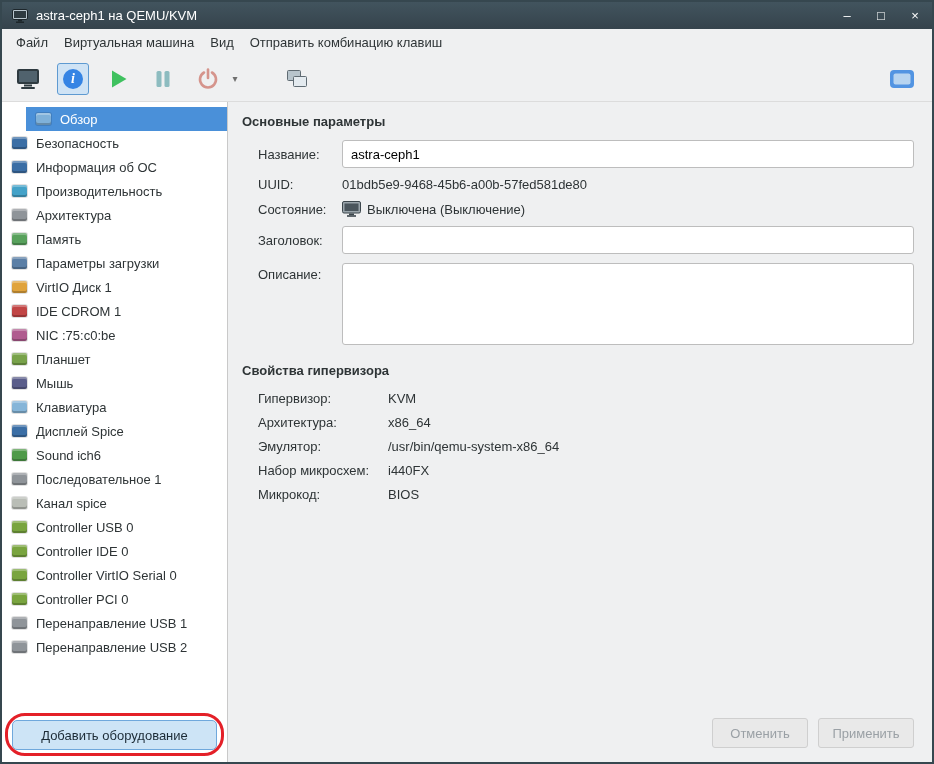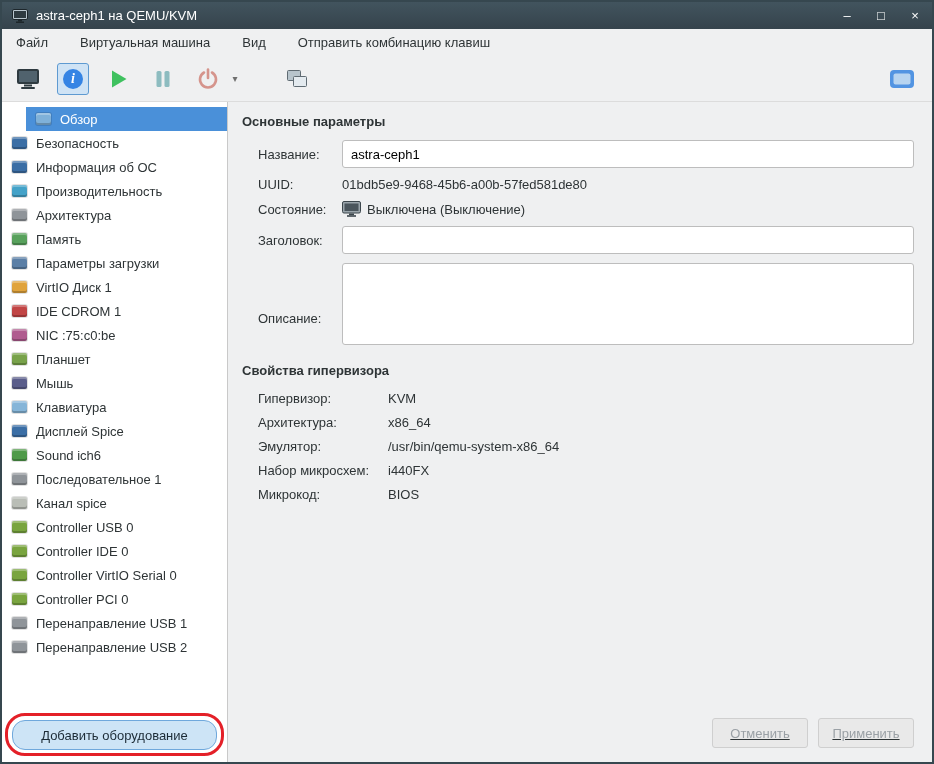--- a/index.html
+++ b/index.html
@@ -8,54 +8,54 @@
     width:934px; height:764px; display:flex; flex-direction:column;
     border:2px solid #36474f; background:#0369a1; color:#2e3436;
     font-size:13px; overflow:hidden; position:relative;
   }
   
   .titlebar { flex:0 0 27px; background:linear-gradient(#42545e,#35434c); display:flex; align-items:center; padding:0 10px; color:#fff; }
   .tb-title { margin-left:8px; }
   .tb-controls { margin-left:auto; display:flex; gap:20px; align-items:center; }
   .tbc { width:14px; text-align:center; cursor:pointer; font-size:13px; }
   
-  .menubar { flex:0 0 27px; display:flex; align-items:center; gap:32px; padding:0 14px; background:#eff0f1; }
+  .menubar { flex:0 0 27px; display:flex; align-items:center; gap:16px; padding:0 14px; background:#eff0f1; }
   .menu-item { cursor:pointer; white-space:nowrap; }
   
   .toolbar { flex:0 0 46px; display:flex; align-items:center; gap:13px; padding:0 10px; background:#eff0f1; border-bottom:1px solid #dcdcdc; }
   .tool-btn { width:32px; height:32px; display:flex; align-items:center; justify-content:center; border-radius:3px; cursor:pointer; }
   .tool-btn.selected { background:#cfe3f5; border:1px solid #5e9ad1; }
   .tool-btn.dim { opacity:.6; }
   .info-circle { width:20px; height:20px; border-radius:50%; background:#3584e4; color:#fff; font-weight:bold; font-family:"Liberation Serif",serif; font-style:italic; display:flex; align-items:center; justify-content:center; font-size:14px; }
   .dd-arrow { color:#6f6f6f; font-size:10px; width:12px; margin-left:-8px; cursor:pointer; text-align:center; }
   .tb-spacer { width:14px; }
   .tb-right { margin-left:auto; margin-right:4px; }
   
   .content { flex:1; display:flex; min-height:0; }
   .sidebar { width:226px; background:#fff; border-right:1px solid #c9c9c9; display:flex; flex-direction:column; }
   .side-list { flex:1; padding-top:5px; overflow:hidden; }
   .side-item { display:flex; align-items:center; gap:9px; height:24px; padding:0 10px; cursor:pointer; white-space:nowrap; }
   .side-item.selected { background:#4a90d9; color:#fff;margin-left:24px; }
   .si-icon { width:15px; height:12px; border-radius:2px; background:var(--c,#999);
     box-shadow: inset 0 2px rgba(255,255,255,.28), inset 0 -2px rgba(0,0,0,.22), 0 0 0 1px rgba(0,0,0,.12); flex:0 0 15px; }
   .add-wrap { position:relative; padding:10px 10px 12px; }
-  .add-hw { display:block; width:100%; height:30px; background:#cde4f6; border:1px solid #6fa8dc; border-radius:13px; font:inherit; color:#1c2b36; cursor:pointer; }
+  .add-hw { display:block; width:100%; height:30px; background:#cde4f6; border:1px solid #6fa8dc; border-radius:5px; font:inherit; color:#1c2b36; cursor:pointer; }
   .annotation { position:absolute; left:3px; right:3px; top:3px; bottom:6px; border:3px solid #e42028; border-radius:20px; pointer-events:none; }
   
   .main { flex:1; display:flex; flex-direction:column; padding:10px 18px 14px 14px; min-width:0; background:#eff0f1; }
   .section-title { font-weight:bold; margin:2px 0 11px; }
   .form-grid { display:grid; grid-template-columns:84px 1fr; row-gap:9px; align-items:center; padding-left:16px; margin-bottom:16px; }
   .f-label { color:#2e3436; }
-  .f-label.top { align-self:start; padding-top:4px;margin-top:44px; }
+  .f-label.top { align-self:start; padding-top:4px; }
   .text-input { height:28px; width:100%; border:1px solid #bdbdbd; border-radius:3px; padding:0 8px; font:inherit; background:#fff; }
   .desc { height:82px; width:100%; border:1px solid #bdbdbd; border-radius:3px; padding:4px 8px; font:inherit; background:#fff; resize:none; }
   .state-cell { display:flex; align-items:center; gap:6px; }
   .hv-grid { display:flex; flex-direction:column; gap:9px; padding-left:16px; margin-top:2px; }
   .hv-row { display:grid; grid-template-columns:130px 1fr; }
-  .footer { margin-top:auto; display:flex; justify-content:flex-end; gap:10px;text-decoration:underline; }
+  .footer { margin-top:auto; display:flex; justify-content:flex-end; gap:10px; }
   .btn { min-width:96px; height:30px; border:1px solid #cfcfcf; border-radius:3px; background:#e9e9e9; color:#9aa0a5; font:inherit; }
 </style>
 </head>
 <body>
 
 <div class="window">
 
   <div class="titlebar">
     <span style="display:flex">
       <svg width="16" height="14" viewBox="0 0 16 14">

